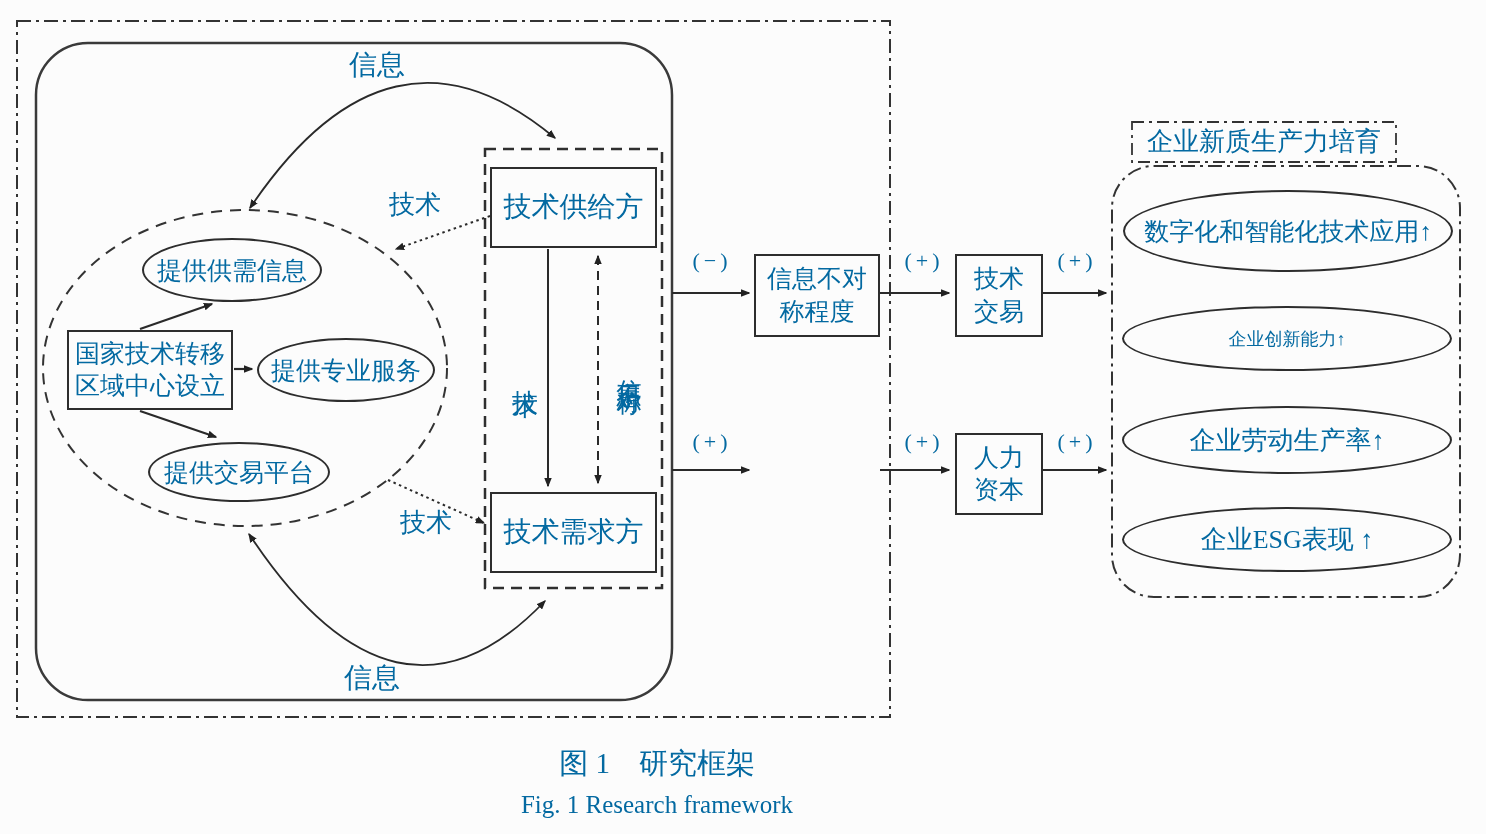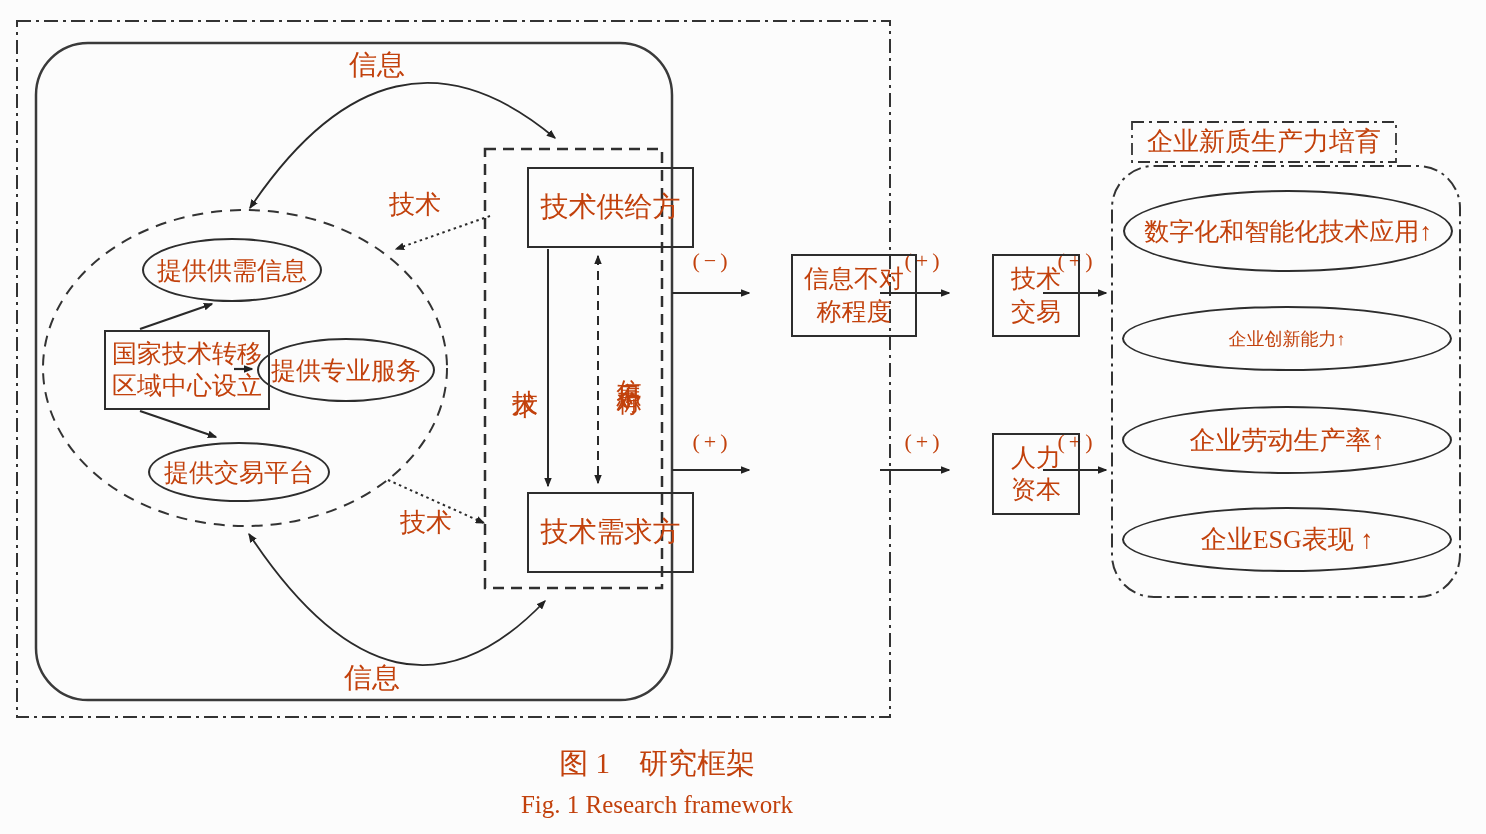--- a/index.html
+++ b/index.html
@@ -1,29 +1,29 @@
 <!DOCTYPE html>
 <html><head>
 <meta charset="utf-8">
 <style>
   html,body{margin:0;padding:0;background:#ffffff;}
   #stage{
     position:relative;
     width:1486px;height:834px;
     background:#fcfcfc;
     font-family:"Liberation Serif","DejaVu Serif",serif;
-    color:#c2410c;
+    color:#0369a1;
     overflow:hidden;
   }
   #shapes{position:absolute;left:0;top:0;width:1486px;height:834px;}
   .lbl{position:absolute;display:flex;align-items:center;justify-content:center;
        text-align:center;white-space:nowrap;line-height:1.25;}
   .nodebox{position:absolute;box-sizing:border-box;border:2px solid #2d2d2d;
        display:flex;flex-direction:column;align-items:center;justify-content:center;
-       background:transparent;text-align:center;line-height:1.3;margin-left:37px;}
+       background:transparent;text-align:center;line-height:1.3;}
   .ellipse{position:absolute;box-sizing:border-box;border:2px solid #2d2d2d;border-radius:50%;
        display:flex;align-items:center;justify-content:center;text-align:center;
        background:transparent;white-space:nowrap;}
   .vert{position:absolute;writing-mode:vertical-rl;text-orientation:upright;
        display:flex;align-items:center;justify-content:center;letter-spacing:3px;}
   .sign{font-size:22px;letter-spacing:4px;}
   .cap{position:absolute;left:0;width:1314px;text-align:center;}
 </style>
 </head>
 <body>

